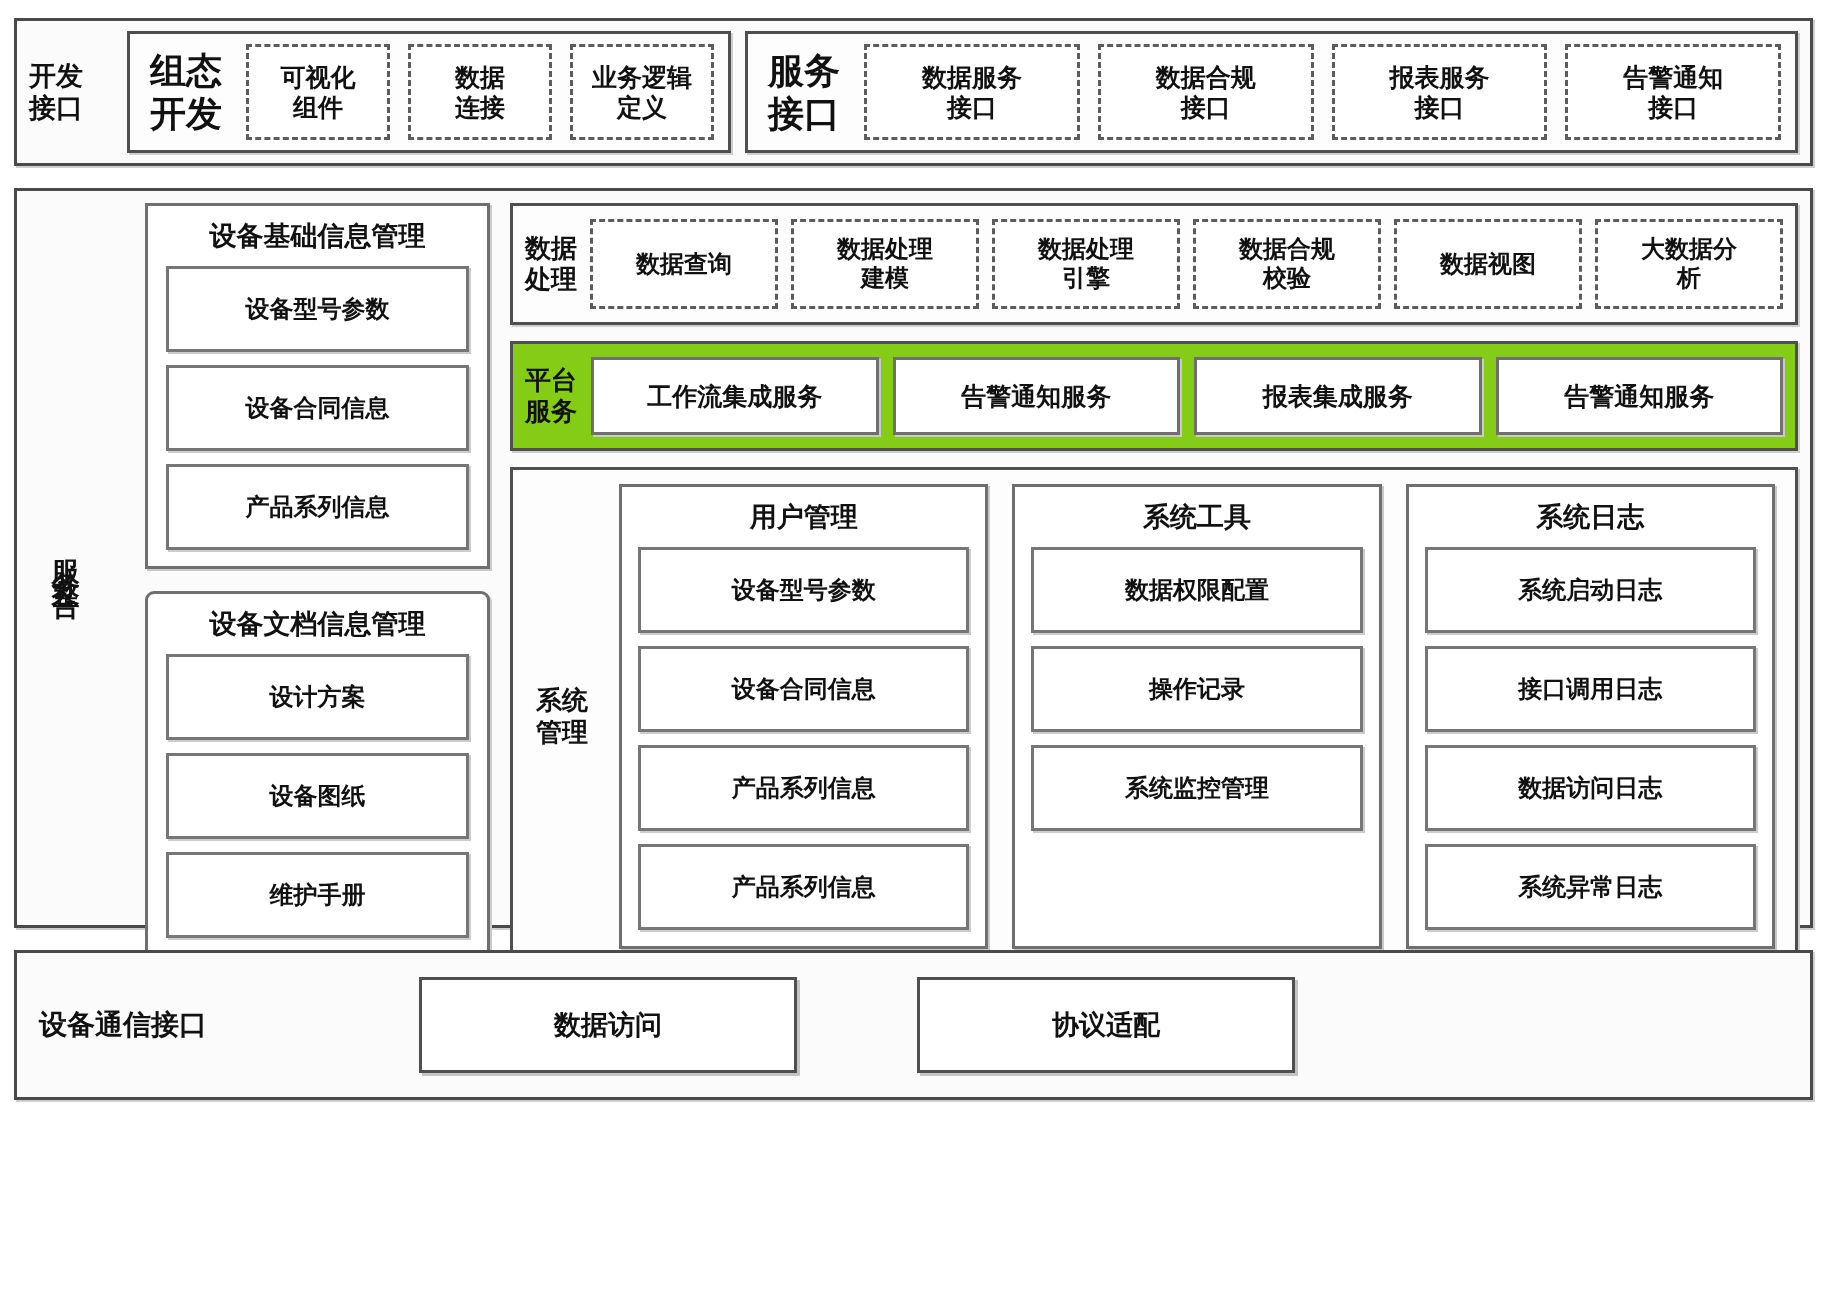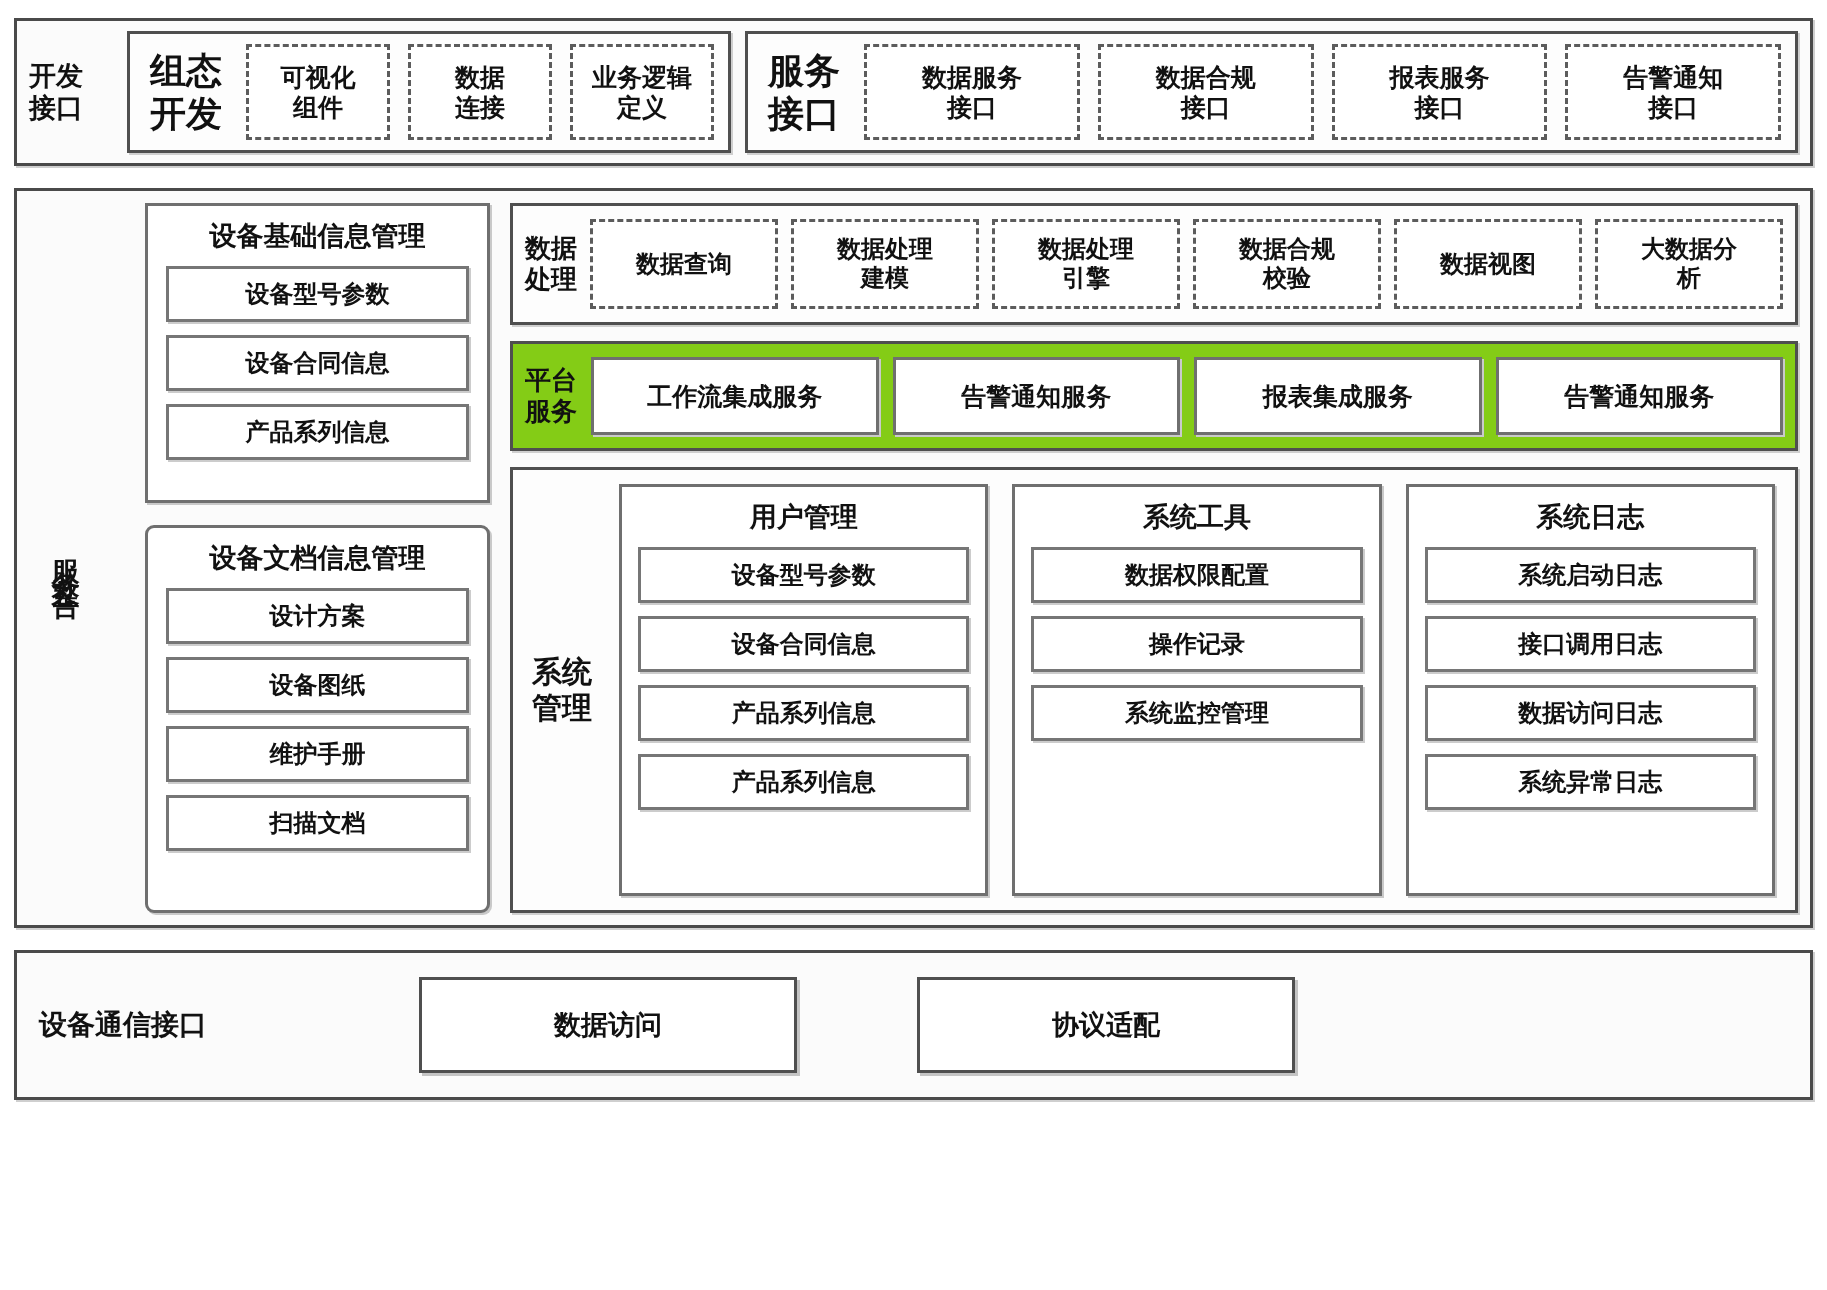--- a/index.html
+++ b/index.html
@@ -99,21 +99,21 @@
   .panel-title {
     font-size: 27px; font-weight: bold; text-align: center;
     margin-bottom: 12px;
   }
   .item {
     border: 3px solid #767676;
     background: #fff;
     box-shadow: 2px 2px 0 #cccccc;
     font-size: 24px; font-weight: bold;
     text-align: center;
-    padding: 9px 4px;
+    padding: 24px 4px;
     margin-bottom: 13px;
   }
   .item:last-child { margin-bottom: 0; }
   .panel.basic { flex: 0 0 300px; }
   .panel.docs  { flex: 1 1 auto; border-radius: 9px; }
 
   .col-right { flex: 1 1 auto; display: flex; flex-direction: column; gap: 16px; }
 
   .row-dp {
     flex: 0 0 122px;
@@ -145,21 +145,21 @@
   .row-sys {
     flex: 1 1 auto;
     display: flex; align-items: stretch; gap: 16px;
     border: 3px solid #4f4f4f; background: #fdfdfd;
     box-shadow: 2px 2px 0 #cfcfcf;
     padding: 14px 14px;
   }
   .row-sys .grp-label {
     flex: 0 0 70px;
     display: flex; align-items: center; justify-content: center;
-    font-size: 30px; font-weight: bold; white-space: pre-line;
+    font-size: 26px; font-weight: bold; white-space: pre-line;
     text-align: center; line-height: 1.2;
   }
   .sys-cards { flex: 1 1 auto; display: flex; gap: 24px; padding: 0 6px; }
   .card {
     flex: 1 1 0;
     border: 3px solid #6f6f6f; background: #fff;
     box-shadow: 2px 2px 0 #c9c9c9;
     padding: 12px 16px 16px 16px;
     display: flex; flex-direction: column;
   }

